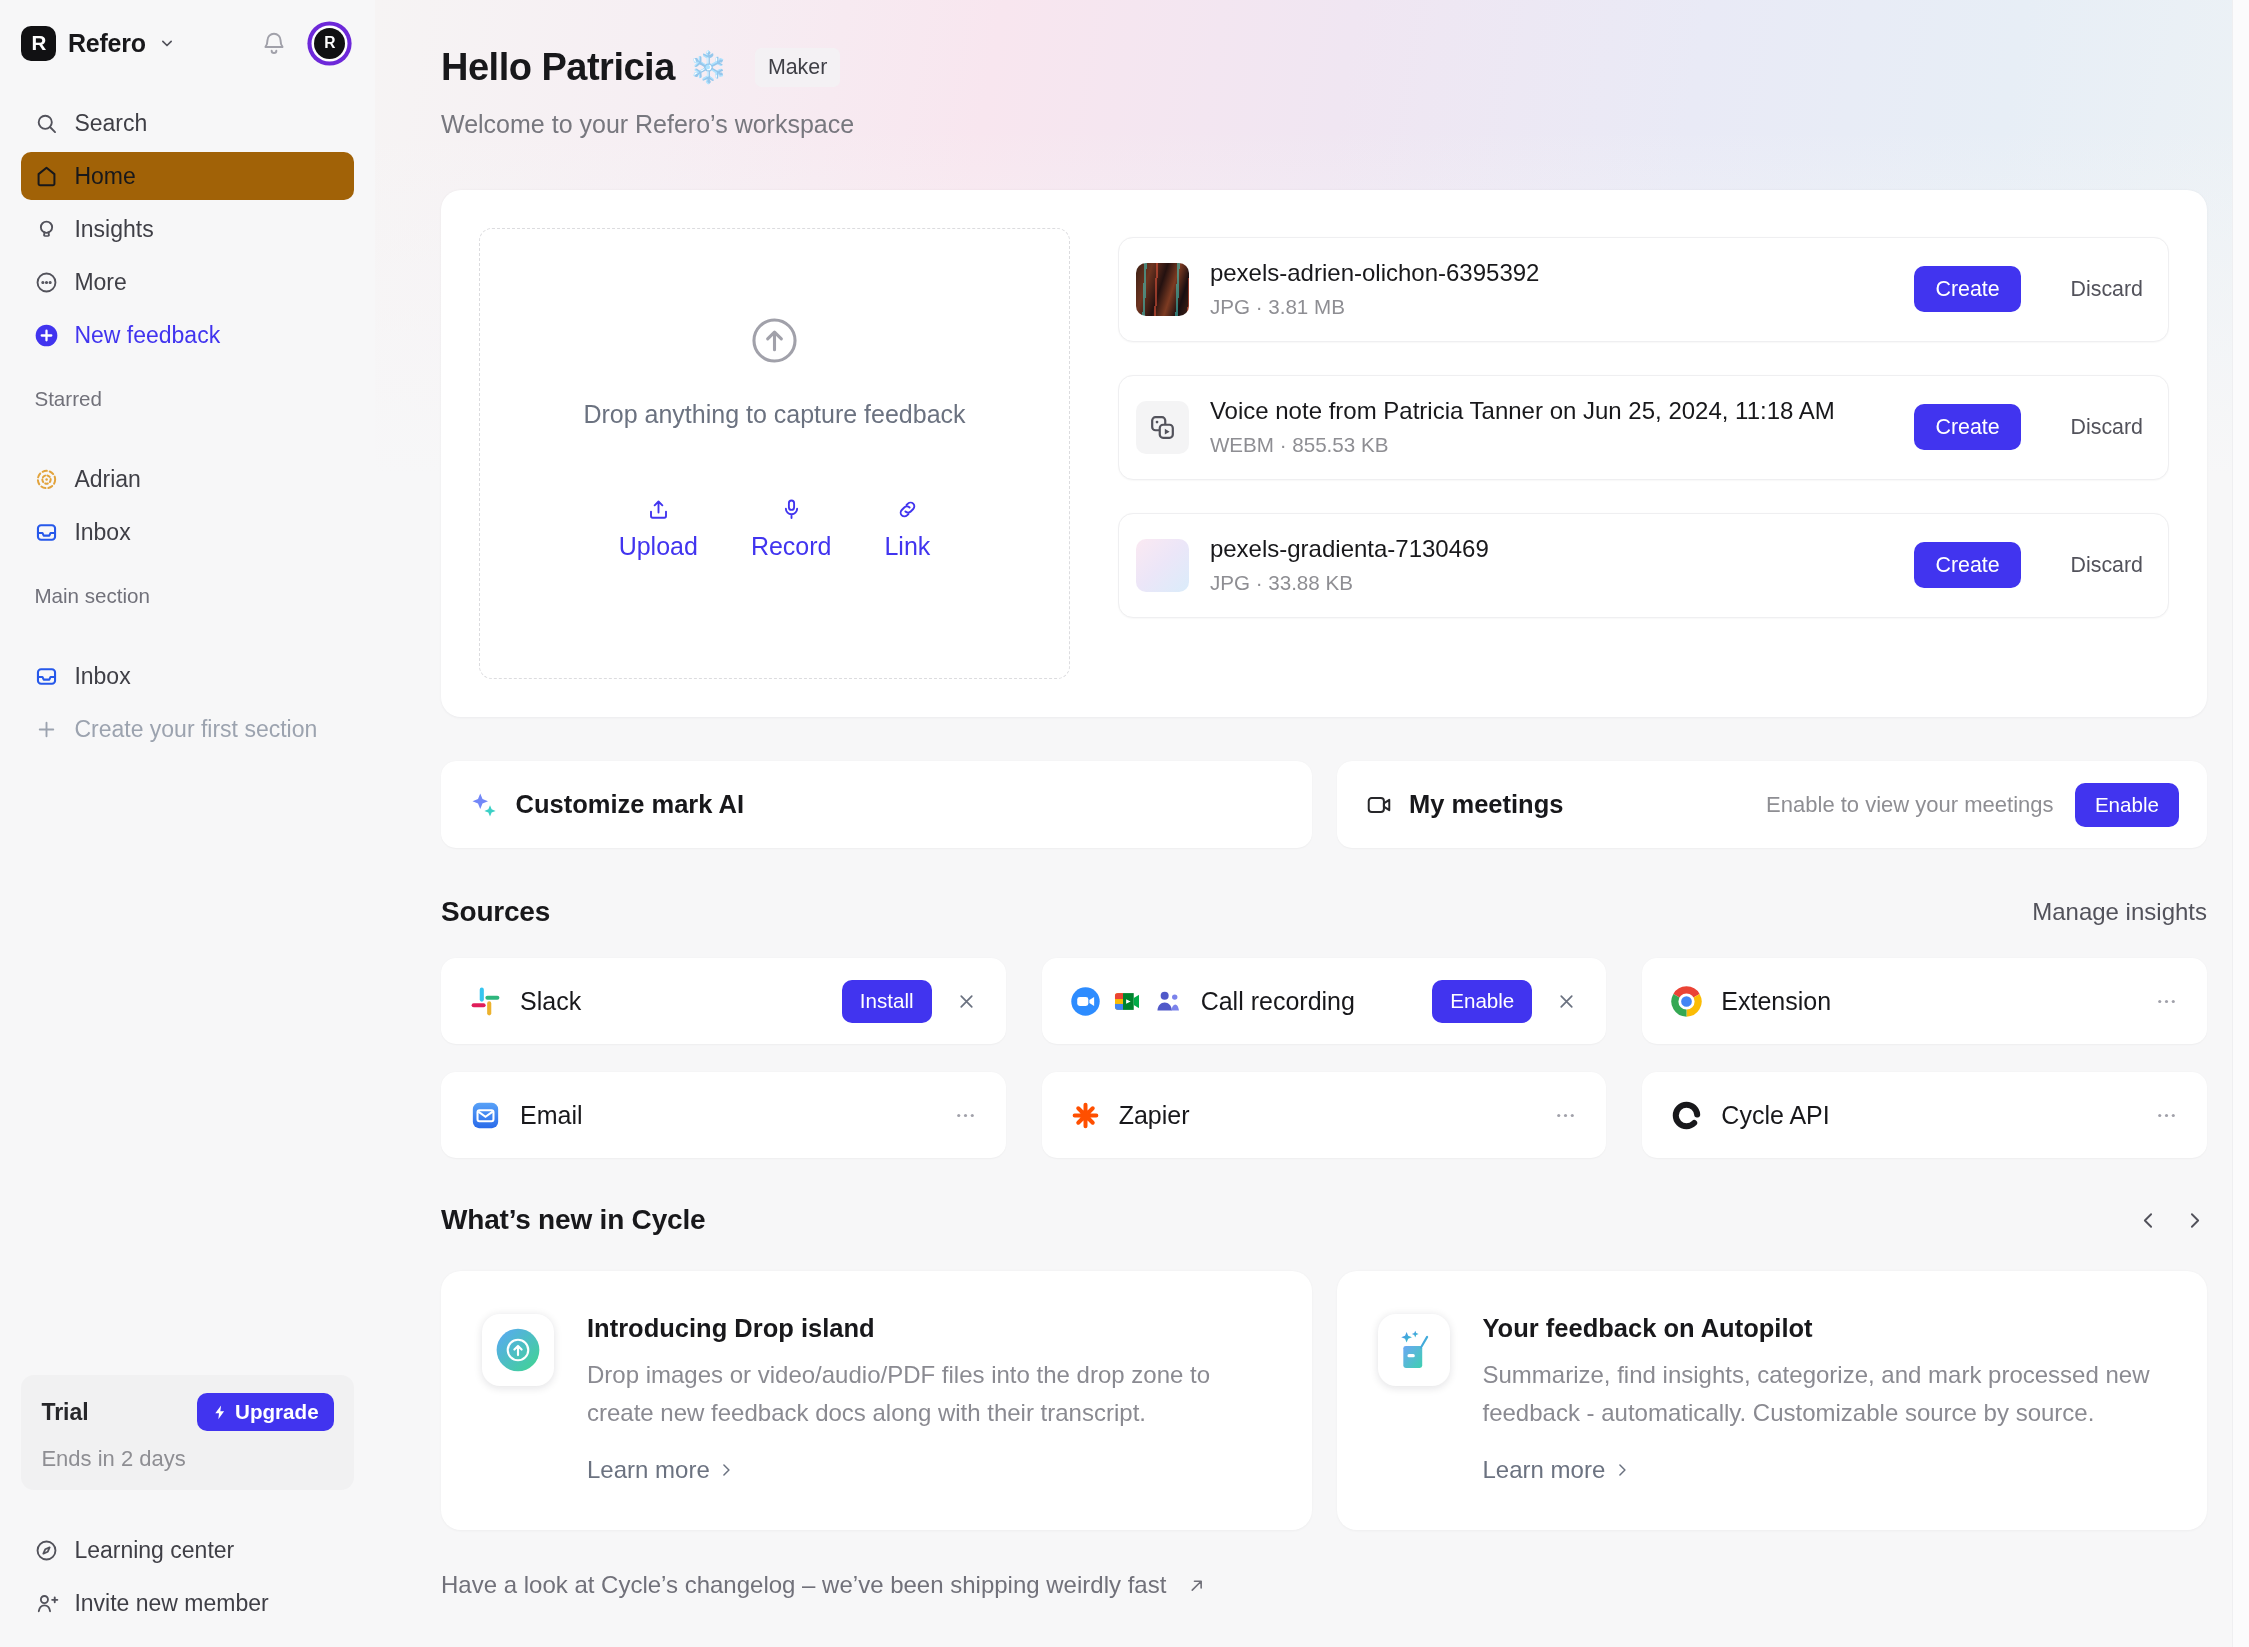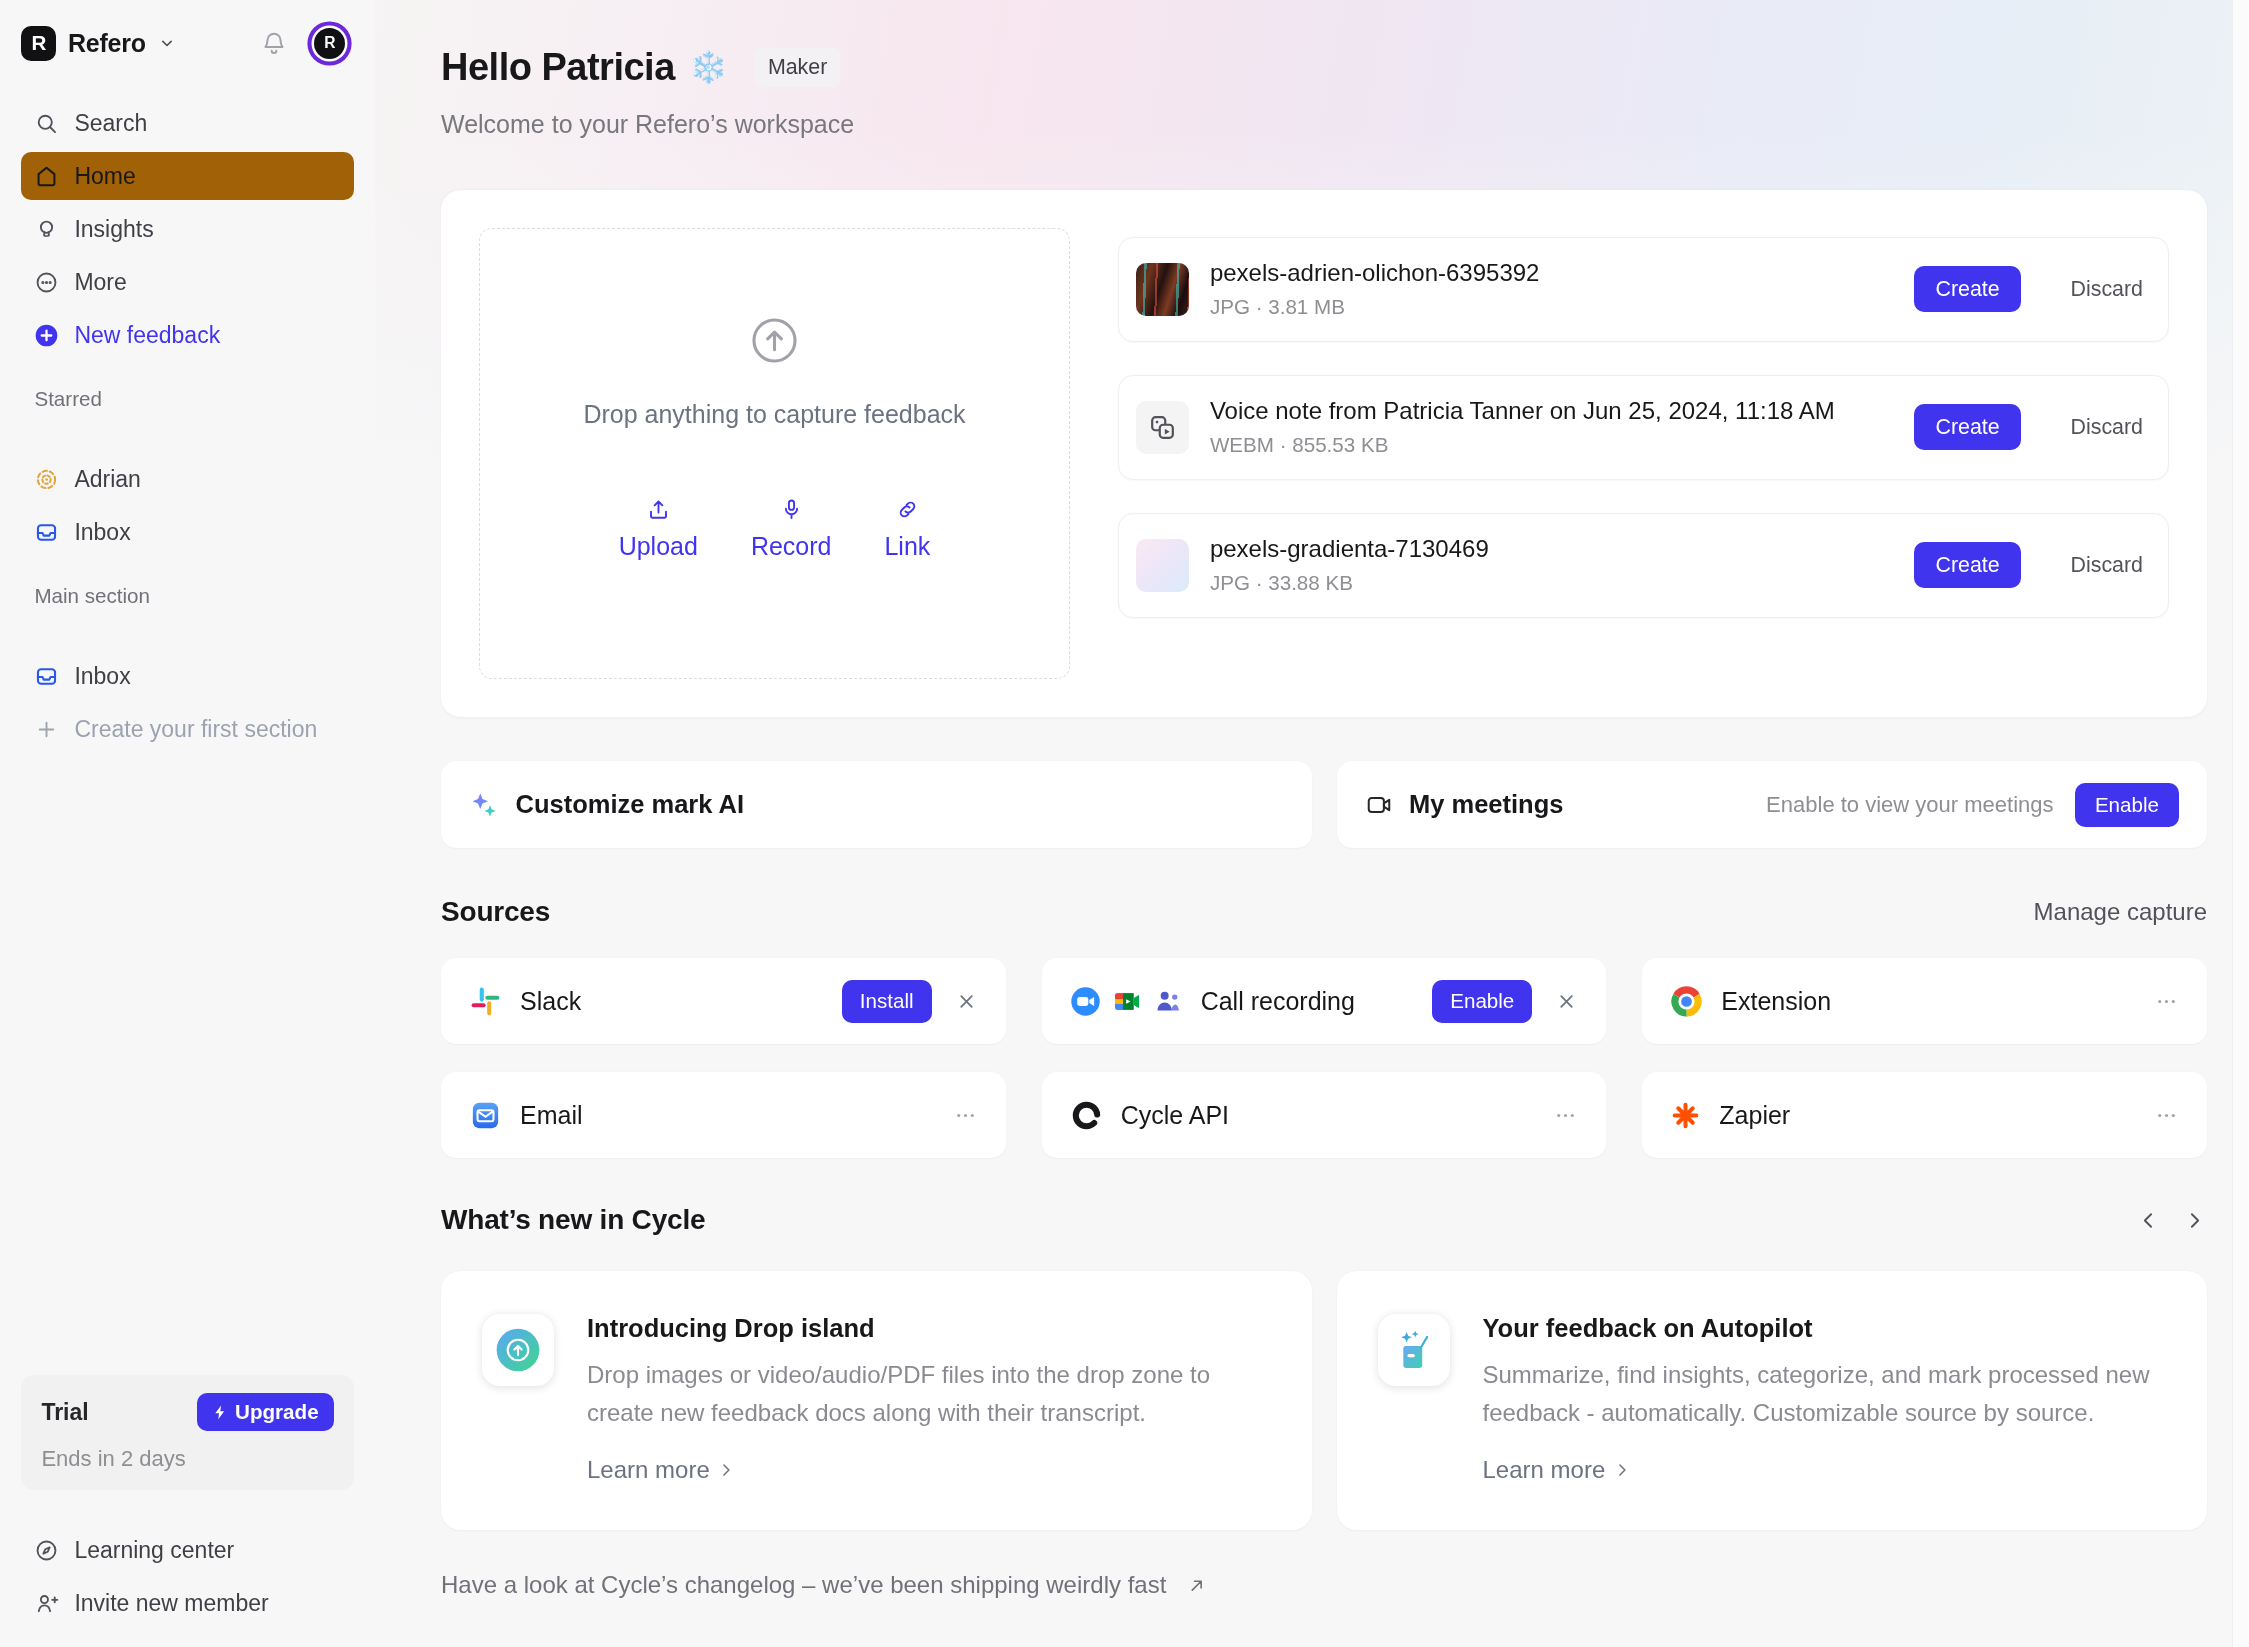--- a/index.html
+++ b/index.html
@@ -325,21 +325,21 @@
             <path d="M16.2 10.6l4.6-3v8.8l-4.6-3z"></path>
           </svg>
         <span class="mini-title">My meetings</span>
         <span class="mini-hint">Enable to view your meetings</span>
         <button class="btn-small">Enable</button>
       </div>
     </div>
 
     <div class="sec-head">
       <h2 class="sec-title">Sources</h2>
-      <span class="sec-link">Manage capture</span>
+      <span class="sec-link">Manage insights</span>
     </div>
     <div class="src-grid">
 
       <div class="src-card">
         <div class="src-icons">
           <svg width="33" height="33" viewBox="0 0 24 24" fill="none" stroke-linecap="round" stroke-width="3">
               <path d="M9.3 3.4v7.2" stroke="#36C5F0"></path>
               <path d="M20.6 9.3h-7.2" stroke="#2EB67D"></path>
               <path d="M14.7 20.6v-7.2" stroke="#ECB22E"></path>
               <path d="M3.4 14.7h7.2" stroke="#E01E5A"></path>
@@ -439,43 +439,43 @@
                 <circle cx="5.5" cy="12" r="1.5"></circle>
                 <circle cx="12" cy="12" r="1.5"></circle>
                 <circle cx="18.5" cy="12" r="1.5"></circle>
               </svg>
             </span>
         </div>
       </div>
 
       <div class="src-card">
         <div class="src-icons">
-          <svg width="33" height="33" viewBox="0 0 24 24">
-              <circle cx="12" cy="12" r="7.8" fill="none" stroke="#18181B" stroke-width="4.4" stroke-dasharray="42 7" stroke-dashoffset="-6" stroke-linecap="round"></circle>
-            </svg>
-        </div>
-        <span class="src-name">Cycle API</span>
+          <svg width="31" height="31" viewBox="0 0 24 24" fill="none" stroke="#FF4F00" stroke-width="3.1" stroke-linecap="round">
+              <path d="M12 3.6v16.8M3.6 12h16.8M6.4 6.4l11.2 11.2M17.6 6.4L6.4 17.6"></path>
+            </svg>
+        </div>
+        <span class="src-name">Zapier</span>
         <div class="src-right">
           <span class="dots-btn">
               <svg width="25" height="25" viewBox="0 0 24 24" fill="#A1A1AA">
                 <circle cx="5.5" cy="12" r="1.5"></circle>
                 <circle cx="12" cy="12" r="1.5"></circle>
                 <circle cx="18.5" cy="12" r="1.5"></circle>
               </svg>
             </span>
         </div>
       </div>
 
       <div class="src-card">
         <div class="src-icons">
-          <svg width="31" height="31" viewBox="0 0 24 24" fill="none" stroke="#FF4F00" stroke-width="3.1" stroke-linecap="round">
-              <path d="M12 3.6v16.8M3.6 12h16.8M6.4 6.4l11.2 11.2M17.6 6.4L6.4 17.6"></path>
-            </svg>
-        </div>
-        <span class="src-name">Zapier</span>
+          <svg width="33" height="33" viewBox="0 0 24 24">
+              <circle cx="12" cy="12" r="7.8" fill="none" stroke="#18181B" stroke-width="4.4" stroke-dasharray="42 7" stroke-dashoffset="-6" stroke-linecap="round"></circle>
+            </svg>
+        </div>
+        <span class="src-name">Cycle API</span>
         <div class="src-right">
           <span class="dots-btn">
               <svg width="25" height="25" viewBox="0 0 24 24" fill="#A1A1AA">
                 <circle cx="5.5" cy="12" r="1.5"></circle>
                 <circle cx="12" cy="12" r="1.5"></circle>
                 <circle cx="18.5" cy="12" r="1.5"></circle>
               </svg>
             </span>
         </div>
       </div>

